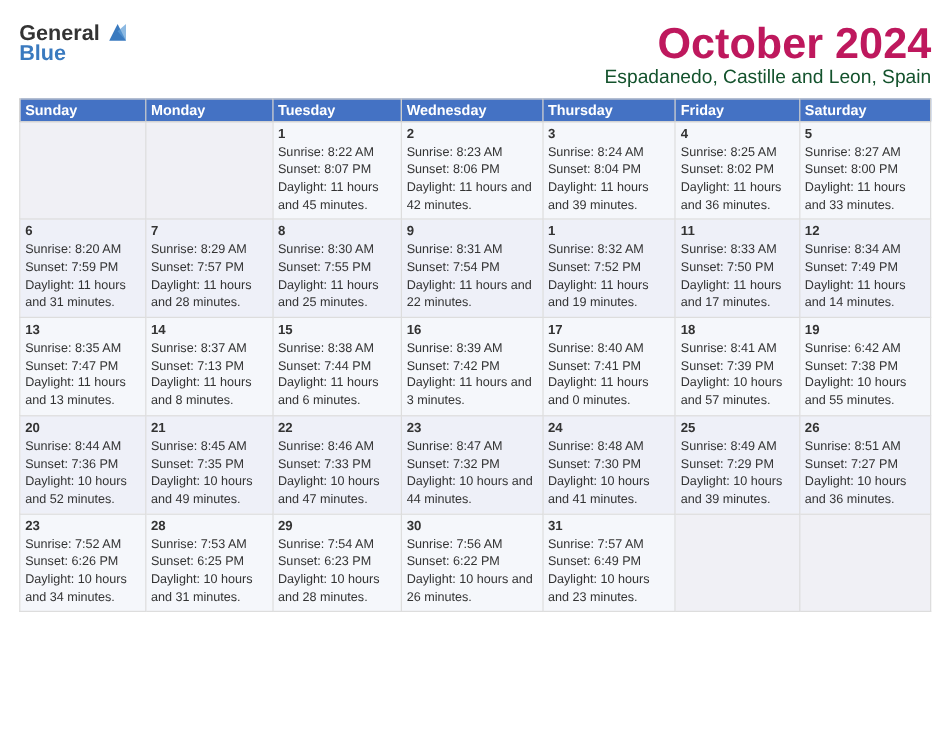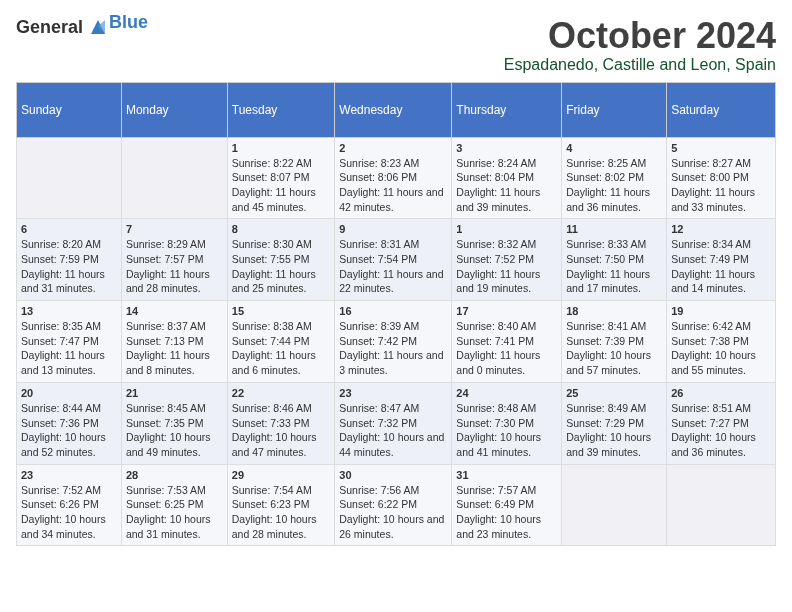--- a/index.html
+++ b/index.html
@@ -11,55 +11,55 @@
       padding: 16px;
     }
     .header {
       display: flex;
       justify-content: space-between;
       align-items: flex-start;
       margin-bottom: 8px;
     }
     .logo {
       display: flex;
-      flex-direction: row;
+      flex-direction: column;
       align-items: flex-start;
     }
     .logo-row {
       display: flex;
       align-items: center;
       gap: 2px;
     }
     .title-section {
       text-align: right;
     }
     .month-title {
       font-size: 36px;
       font-weight: bold;
-      color: #404040;
+      color: #be185d;
       line-height: 1.1;
     }
     .location-title {
       font-size: 16px;
       color: #14532d;
     }
     table {
       width: 100%;
       border-collapse: collapse;
       font-size: 11px;
     }
     thead tr {
       background: #4472c4;
       color: #fff;
     }
     thead th {
-      padding: 20px 4px;
+      padding: 2px 4px;
       text-align: left;
       font-size: 12px;
-      font-weight: normal;
+      font-weight: bold;
       border: 1px solid #ccc;
     }
     tbody tr {
       vertical-align: top;
     }
     tbody td {
       padding: 4px 4px;
       border: 1px solid #ddd;
       min-height: 80px;
       height: 80px;

